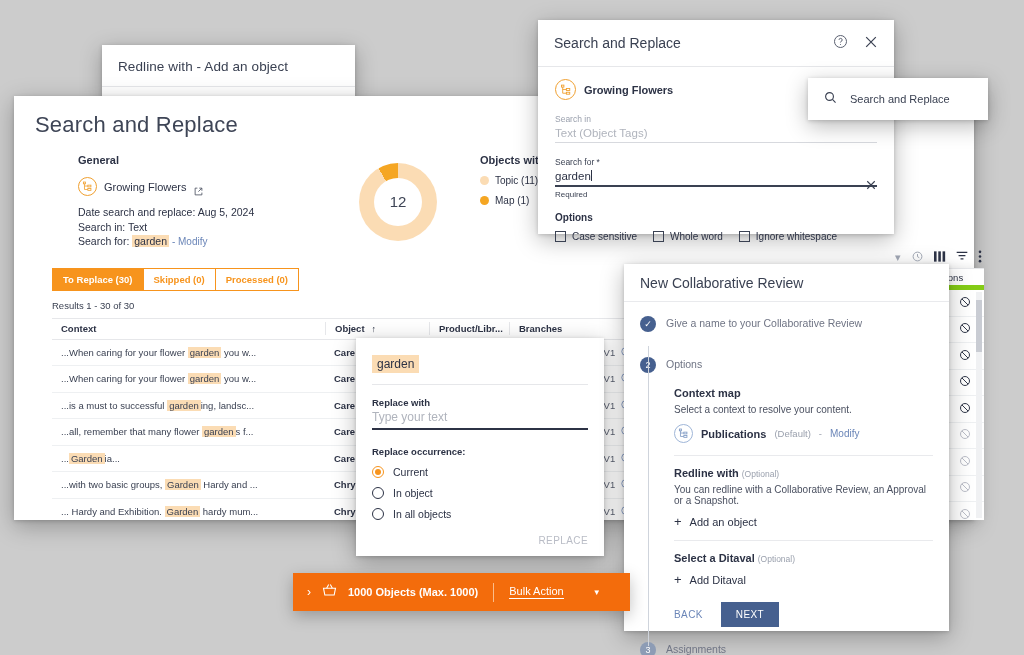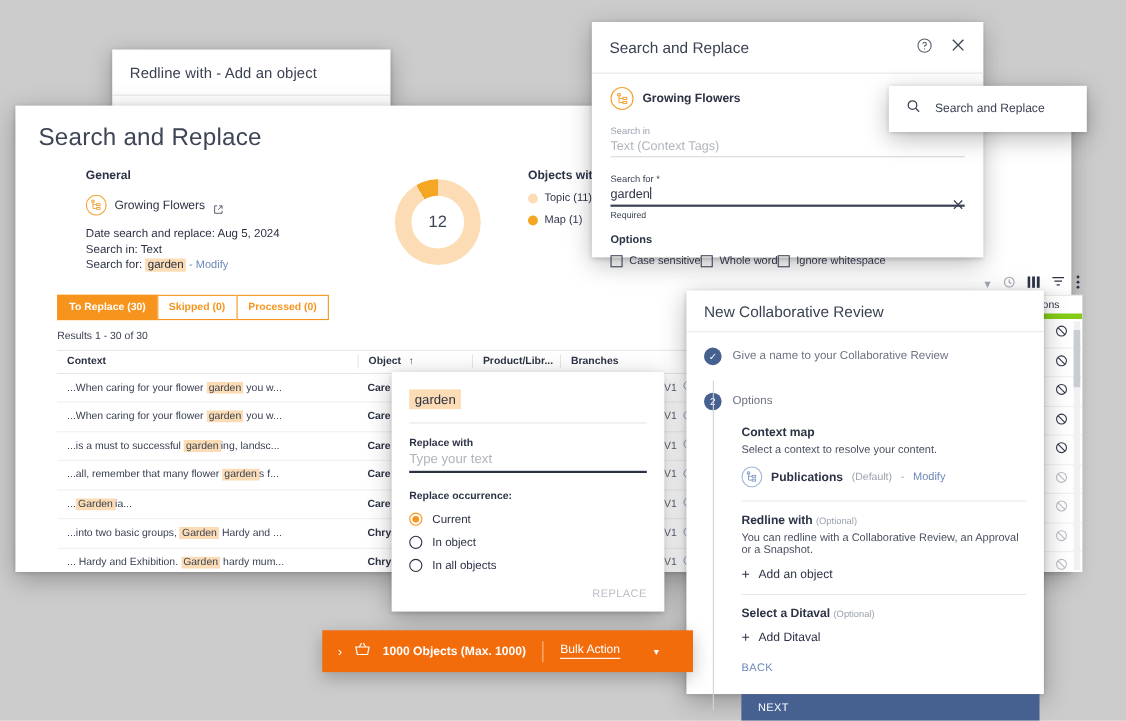--- a/index.html
+++ b/index.html
@@ -151,21 +151,21 @@
   .fld-lab { font-size: 8.5px; color: #9aa0ad; }
   .fld-lab.req { color: #3a4152; }
   .fld-val { font-size: 11.5px; color: #b0b4bd; padding: 3px 0 3px 0; }
   .fld-val.filled { color: #2c3245; }
   .fld-underline { height: 1px; background: #d7d9de; }
   .fld-underline.strong { height: 1.6px; background: #3a4152; }
   .caret { display: inline-block; width: 1px; height: 11px; background: #2c3245; vertical-align: -1px; }
   .fld-x { position: absolute; right: 0; bottom: 5px; font-size: 13px; color: #3a4152; }
   .help-txt { font-size: 8px; color: #3a4152; margin-top: 3px; }
   .opt-head { font-size: 10px; font-weight: bold; color: #2c3245; margin-top: 13px; }
-  .opts { display: flex; margin-top: 8px; align-items: center; }
+  .opts { display: flex; gap: 16px; margin-top: 8px; align-items: center; }
   .opt { display: flex; align-items: center; gap: 6px; }
   .cbx { width: 11px; height: 11px; border: 1.5px solid #3a4152; flex: none; }
   .opt-lab { font-size: 10px; color: #2c3245; }
 
   
   #sr-suggest {
     left: 808px; top: 78px; width: 180px; height: 42px;
     display: flex; align-items: center; gap: 13px; padding: 0 16px;
   }
   .sg-txt { font-size: 11px; color: #3a4152; }
@@ -213,21 +213,21 @@
   .pub-badge {
     width: 19px; height: 19px; border-radius: 50%; border: 1px solid #9fb6d8;
     display: flex; align-items: center; justify-content: center; flex: none;
   }
   .pub-name { font-size: 11px; font-weight: bold; color: #2c3245; }
   .pub-def { font-size: 9.5px; color: #9aa0ad; }
   .hr-sec { height: 1px; background: #e9eaed; margin: 12px 16px 0 50px; }
   .add-row { display: flex; align-items: center; gap: 8px; margin-top: 9px; }
   .plus { font-size: 13px; color: #2c3245; line-height: 1; }
   .add-lab { font-size: 11px; color: #2c3245; }
-  .btn-row { display: flex; gap: 18px; margin: 16px 4px 0 50px; flex-direction: column; }
+  .btn-row { display: flex; align-items: center; gap: 18px; margin: 16px 4px 0 50px; }
   .btn-back { font-size: 10px; color: #6b86b8; letter-spacing: .4px; }
   .btn-next {
     font-size: 10px; color: #fff; background: #46608f; padding: 7px 15px; letter-spacing: .4px;
   }
 
   
   #bulk-bar {
     position: absolute; left: 293px; top: 573px; width: 337px; height: 38px;
     background: #f36c0c; display: flex; align-items: center; padding: 0 14px; gap: 11px;
     box-shadow: 0 5px 16px rgba(0,0,0,0.25);
@@ -402,21 +402,21 @@
               <span><svg width="9" height="9" viewBox="0 0 12 12" fill="none" stroke="#6b86b8" stroke-width="1">
                   <circle cx="6" cy="6" r="5"></circle>
                   <path d="M6 5.2v3.2"></path>
                   <circle cx="6" cy="3.4" r="0.5" fill="#6b86b8" stroke="none"></circle>
                 </svg></span>
             </div>
             <div class="td c-info"></div>
             <div class="td c-rest"></div>
           </div>
           <div class="tr">
-            <div class="td c-context"><span>...into two basic groups, </span><span class="hl">Garden</span><span> Hardy and ...</span></div>
+            <div class="td c-context"><span>...with two basic groups, </span><span class="hl">Garden</span><span> Hardy and ...</span></div>
             <div class="td obj c-object">
               <span>Chrysanthemum</span>
               <span><svg width="8" height="8" viewBox="0 0 12 12" fill="none" stroke="#4a5060" stroke-width="1.1">
                   <path d="M4.5 1.5H1.5v9h9v-3"></path>
                   <path d="M7 1.5h3.5V5"></path>
                   <path d="M10.3 1.7 5.8 6.2"></path>
                 </svg></span>
             </div>
             <div class="td prod c-product">Pour equipe p...</div>
             <div class="td branch c-branch">
@@ -607,21 +607,21 @@
               <rect x="8.5" y="6" width="4.5" height="2.6"></rect>
             <rect x="8.5" y="11" width="4.5" height="2.6"></rect>
             <path d="M3.6 4.1 V12.3 H8.5 M3.6 7.3 H8.5"></path>
           </svg>
         </span>
         <span class="sr-gf-name">Growing Flowers</span>
       </div>
 
       <div class="fld">
         <div class="fld-lab">Search in</div>
-        <div class="fld-val">Text (Context Tags)</div>
+        <div class="fld-val">Text (Object Tags)</div>
         <div class="fld-underline"></div>
       </div>
 
       <div class="fld">
         <div class="fld-lab req">Search for *</div>
         <div class="fld-val filled"><span>garden</span><span class="caret"></span></div>
         <div class="fld-underline strong"></div>
         <span class="fld-x">
           <svg width="12" height="12" viewBox="0 0 16 16" fill="none" stroke="#3a4152" stroke-width="1.5">
             <path d="M3 3 13 13M13 3 3 13"></path>

